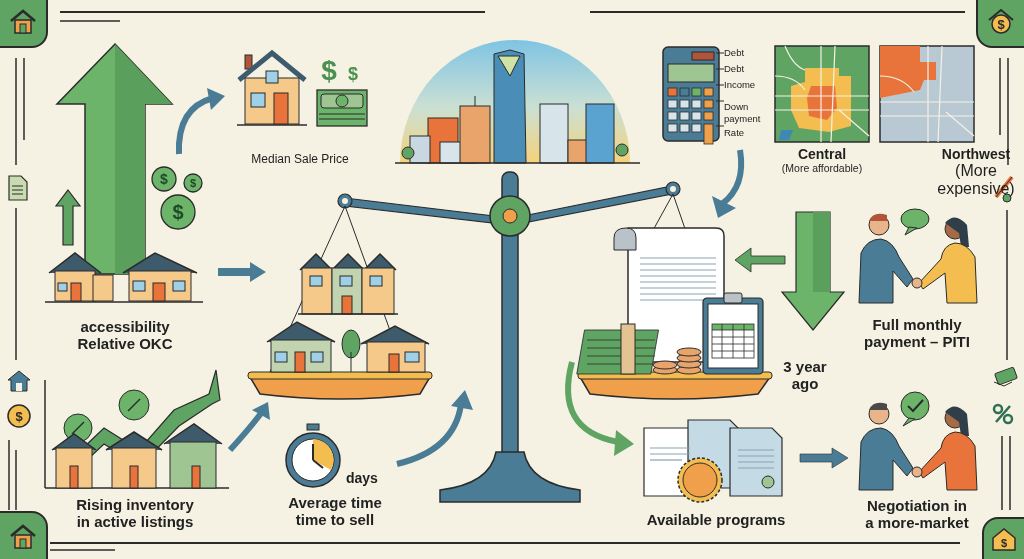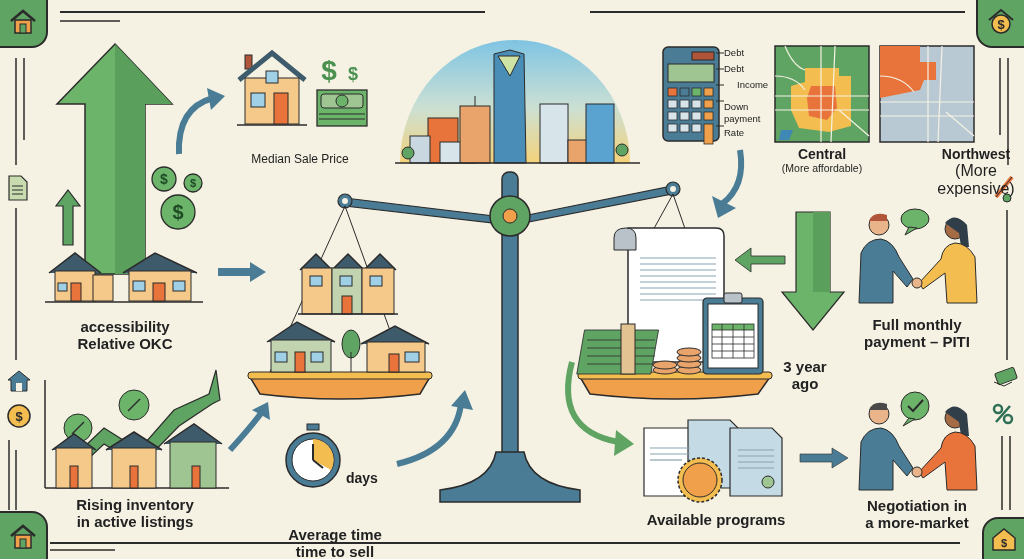--- a/index.html
+++ b/index.html
@@ -218,21 +218,21 @@
       <rect x="42" y="66" width="9" height="8" fill="#f0a04b"></rect>
     <rect x="6" y="78" width="9" height="8"></rect>
       <rect x="18" y="78" width="9" height="8"></rect>
       <rect x="30" y="78" width="9" height="8"></rect>
       <rect x="42" y="78" width="9" height="20" fill="#f0a04b"></rect>
   </g>
 </svg>
 <div class="abs" style="left:724px;top:47px;width:55px;font-size:9.5px;line-height:12px;color:#222;">
   <div style="position:absolute;top:0;">Debt</div>
   <div style="position:absolute;top:16px;">Debt</div>
-  <div style="position:absolute;top:32px;margin-left:13px;">Income</div>
+  <div style="position:absolute;top:32px;">Income</div>
   <div style="position:absolute;top:54px;width:50px;">Down payment</div>
   <div style="position:absolute;top:72px;margin-top:8px;">Rate</div>
 </div>
 <svg width="10" height="90" style="left:716px;top:48px;">
   <line x1="0" y1="5" x2="8" y2="5" stroke="#2b2b2b"></line>
     <line x1="0" y1="21" x2="8" y2="21" stroke="#2b2b2b"></line>
     <line x1="0" y1="37" x2="8" y2="37" stroke="#2b2b2b"></line>
     <line x1="0" y1="53" x2="8" y2="53" stroke="#2b2b2b"></line>
     <line x1="0" y1="78" x2="8" y2="78" stroke="#2b2b2b"></line>
 </svg>
@@ -396,21 +396,21 @@
 
 <svg width="60" height="66" style="left:283px;top:424px;">
   <rect x="24" y="0" width="12" height="6" fill="#4a7c95" stroke="#2b2b2b"></rect>
   <circle cx="30" cy="36" r="27" fill="#4a7c95" stroke="#2b2b2b" stroke-width="1.5"></circle>
   <circle cx="30" cy="36" r="21" fill="#ffffff" stroke="#2b2b2b"></circle>
   <path d="M30 36 L30 15 A21 21 0 0 1 48 46 Z" fill="#f4bd4f"></path>
   <line x1="30" y1="36" x2="30" y2="20" stroke="#2b2b2b" stroke-width="2"></line>
   <line x1="30" y1="36" x2="40" y2="44" stroke="#2b2b2b" stroke-width="2"></line>
 </svg>
 <div class="abs" style="left:346px;top:470px;font-weight:bold;font-size:14px;">days</div>
-<div class="lbl" style="left:270px;top:494px;width:130px;margin-top:32px;">
+<div class="lbl" style="left:270px;top:494px;width:130px;">
   <div>Average time</div>
   <div>time to sell</div>
 </div>
 
 <svg width="50" height="24" style="left:735px;top:248px;">
   <path d="M0 12 L16 0 L16 8 L50 8 L50 16 L16 16 L16 24 Z" fill="#5fa463" stroke="#2b2b2b" stroke-width="0.8"></path>
 </svg>
 <svg width="66" height="120" style="left:780px;top:212px;">
   <path d="M16 0 L50 0 L50 80 L64 80 L33 118 L2 80 L16 80 Z" fill="#6db46b" stroke="#2b2b2b" stroke-width="1.2"></path>
   <rect x="33" y="0" width="17" height="80" fill="#5a9f5c"></rect>

